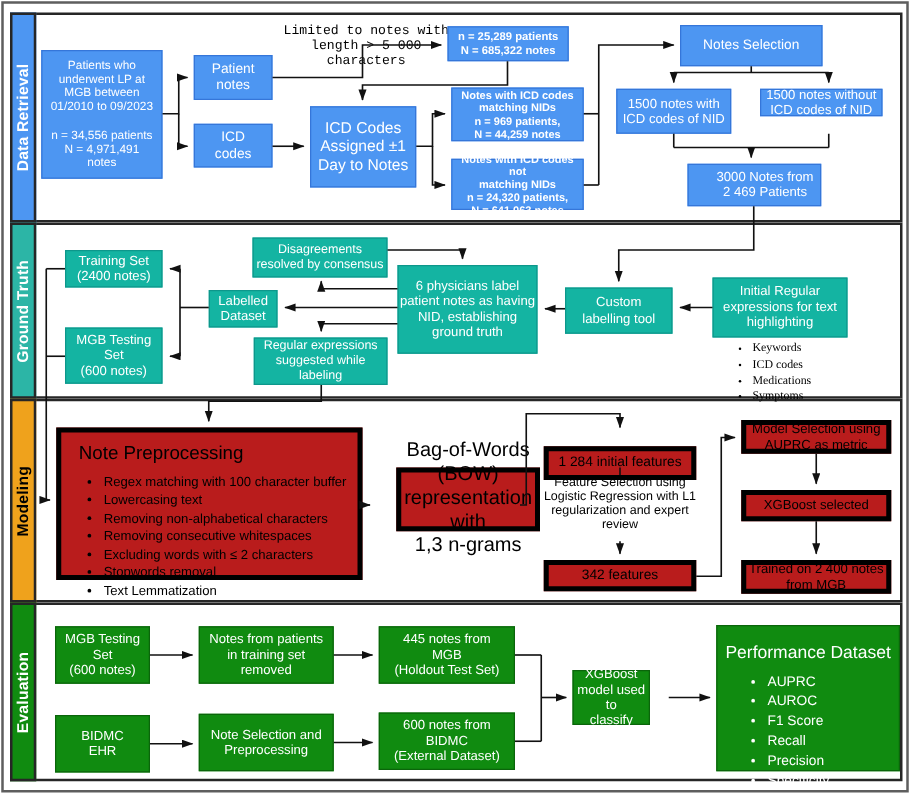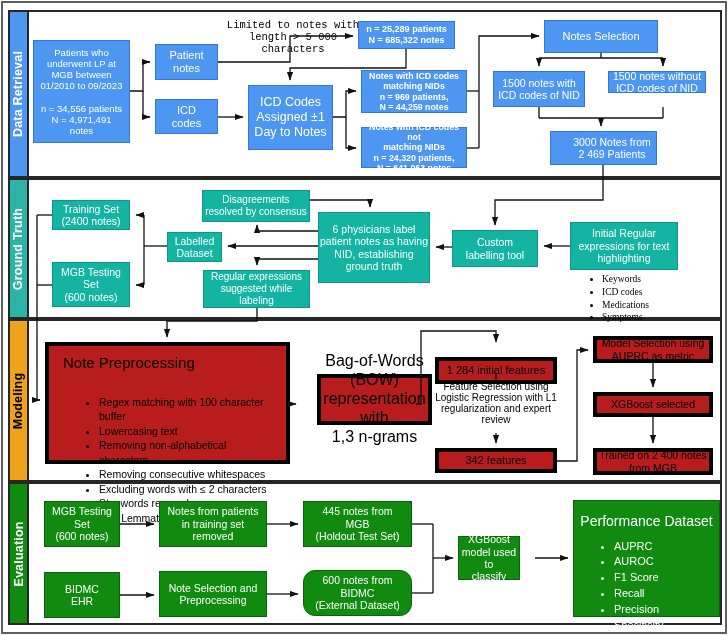--- a/index.html
+++ b/index.html
@@ -16,21 +16,21 @@
   .box{position:absolute;box-sizing:border-box;display:flex;align-items:center;
        justify-content:center;text-align:center;white-space:pre-line;
        z-index:2;line-height:1.18;}
   .blue{background:#4d96f2;border:1px solid #3576d9;color:#fff;}
   .teal{background:#14b4a2;border:1px solid #0d978b;color:#fff;}
   .orange{background:#b91c1c;border:4px solid #000000;color:#000;}
   .green{background:#108b10;border:1px solid #0a650a;color:#fff;}
   .plain-label{position:absolute;text-align:center;color:#000;z-index:2;white-space:pre-line;}
   .col{flex-direction:column;align-items:flex-start;justify-content:flex-start;text-align:left;}
   .npp-title{font-size:15px;margin:8px 0 7px 14px;}
-  .npp-list{margin:16px;padding-left:34px;font-size:10.5px;line-height:1.38;}
+  .npp-list{margin:0;padding-left:34px;font-size:10.5px;line-height:1.38;}
   .pm-title{font-size:14px;align-self:center;margin:12px 0 9px 0;}
   .pm-list{margin:0;padding-left:40px;font-size:11px;line-height:1.45;text-align:left;}
   .ext-list{position:absolute;margin:0;padding-left:14px;color:#000;font-size:9.5px;
             line-height:1.35;z-index:2;text-align:left;list-style:disc;}
   svg.wires{position:absolute;left:0;top:0;z-index:3;pointer-events:none;}
 </style>
 </head>
 <body>
 
 <div id="stage">
@@ -142,21 +142,21 @@
   <div class="box green" style="left:159px;top:501px;width:108px;height:46px;font-size:10.5px;">Notes from patients
 in training set
 removed</div>
   <div class="box green" style="left:303px;top:501px;width:109px;height:46px;font-size:10.5px;">445 notes from
 MGB
 (Holdout Test Set)</div>
   <div class="box green" style="left:44px;top:572px;width:76px;height:46px;font-size:10.5px;">BIDMC
 EHR</div>
   <div class="box green" style="left:159px;top:571px;width:108px;height:46px;font-size:10.5px;">Note Selection and
 Preprocessing</div>
-  <div class="box green" style="left:303px;top:570px;width:109px;height:46px;font-size:10.5px;border-radius:12px;">600 notes from
+  <div class="box green" style="left:303px;top:570px;width:109px;height:46px;font-size:10.5px;">600 notes from
 BIDMC
 (External Dataset)</div>
   <div class="box green" style="left:458px;top:536px;width:62px;height:44px;font-size:10.5px;">XGBoost
 model used to
 classify</div>
   <div class="box green col" style="left:573px;top:500px;width:147px;height:117px;">
     <div class="pm-title">Performance Dataset</div>
     <ul class="pm-list"><li>AUPRC</li><li>AUROC</li><li>F1 Score</li><li>Recall</li><li>Precision</li><li>Specificity</li></ul>
   </div>
 

